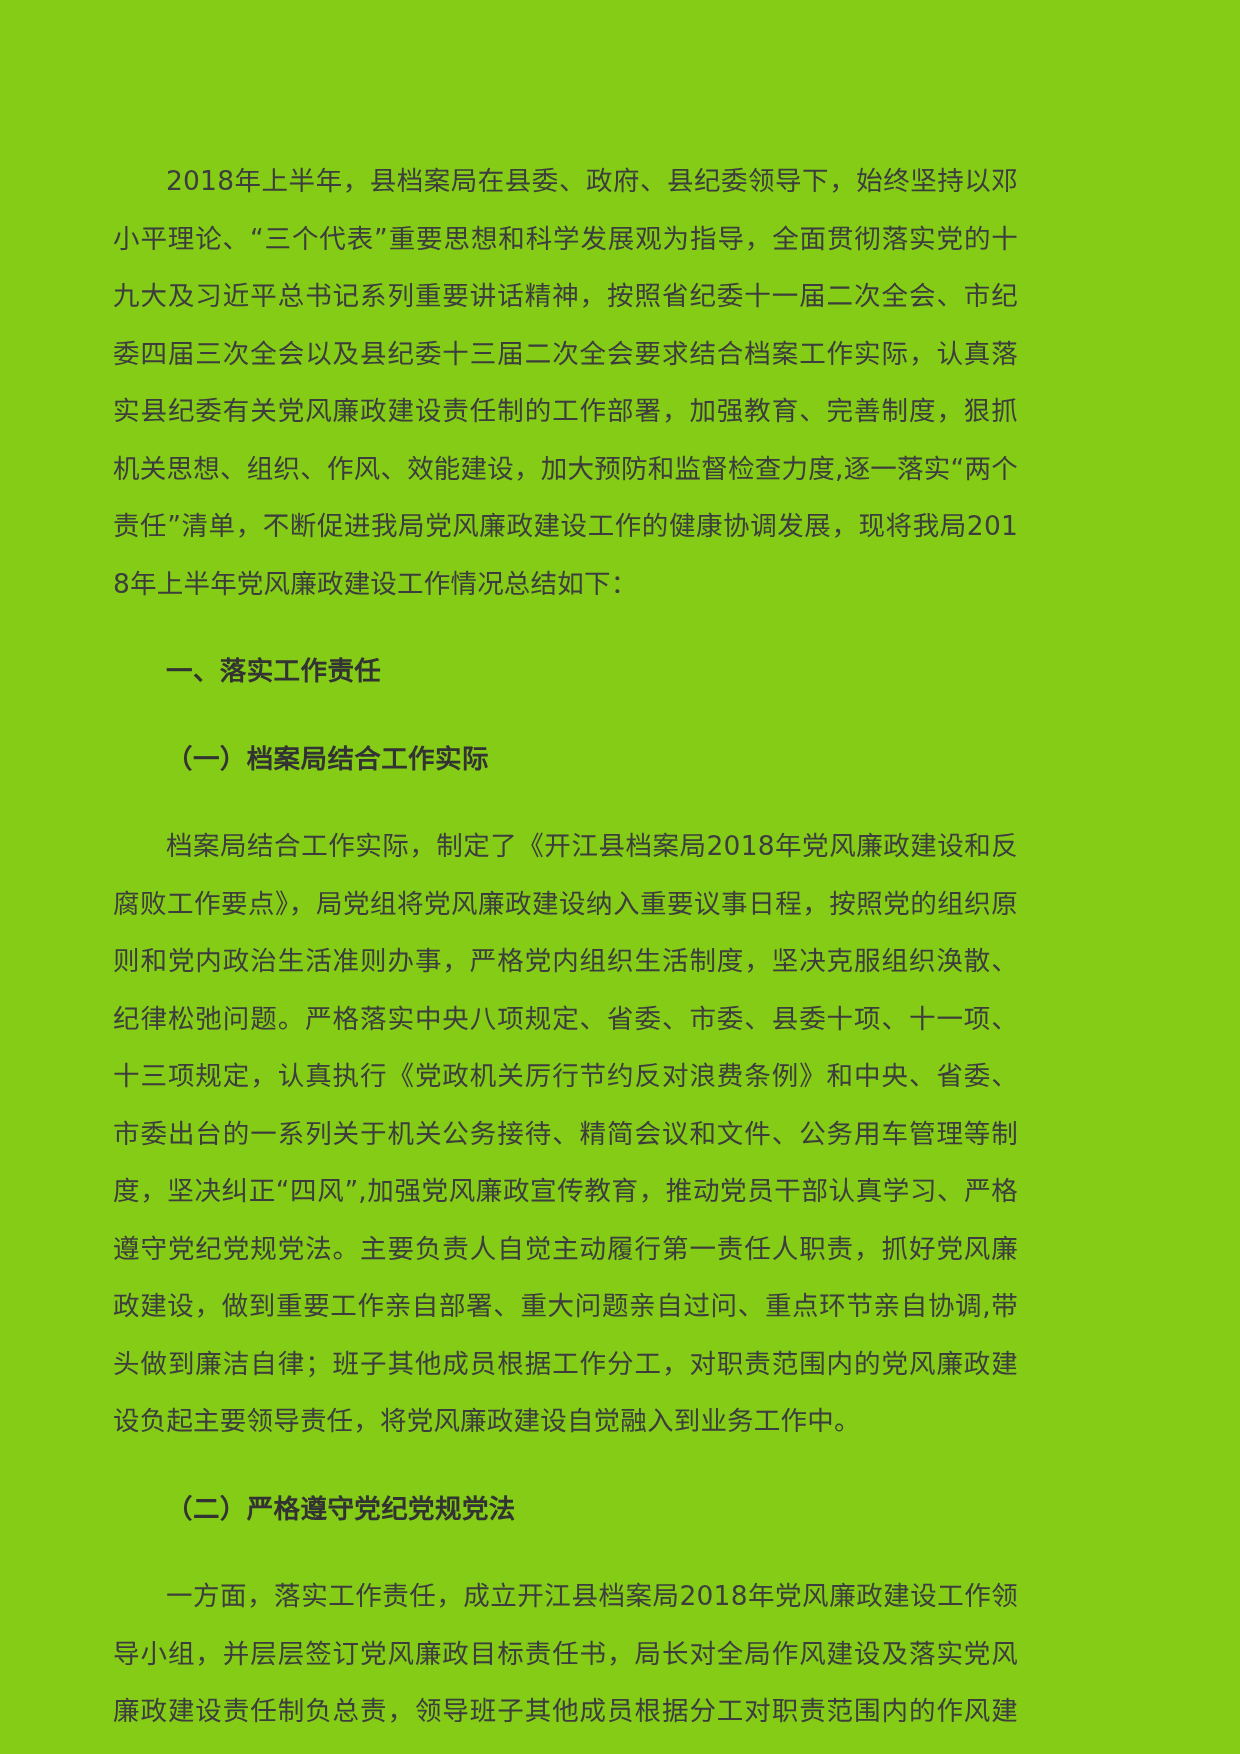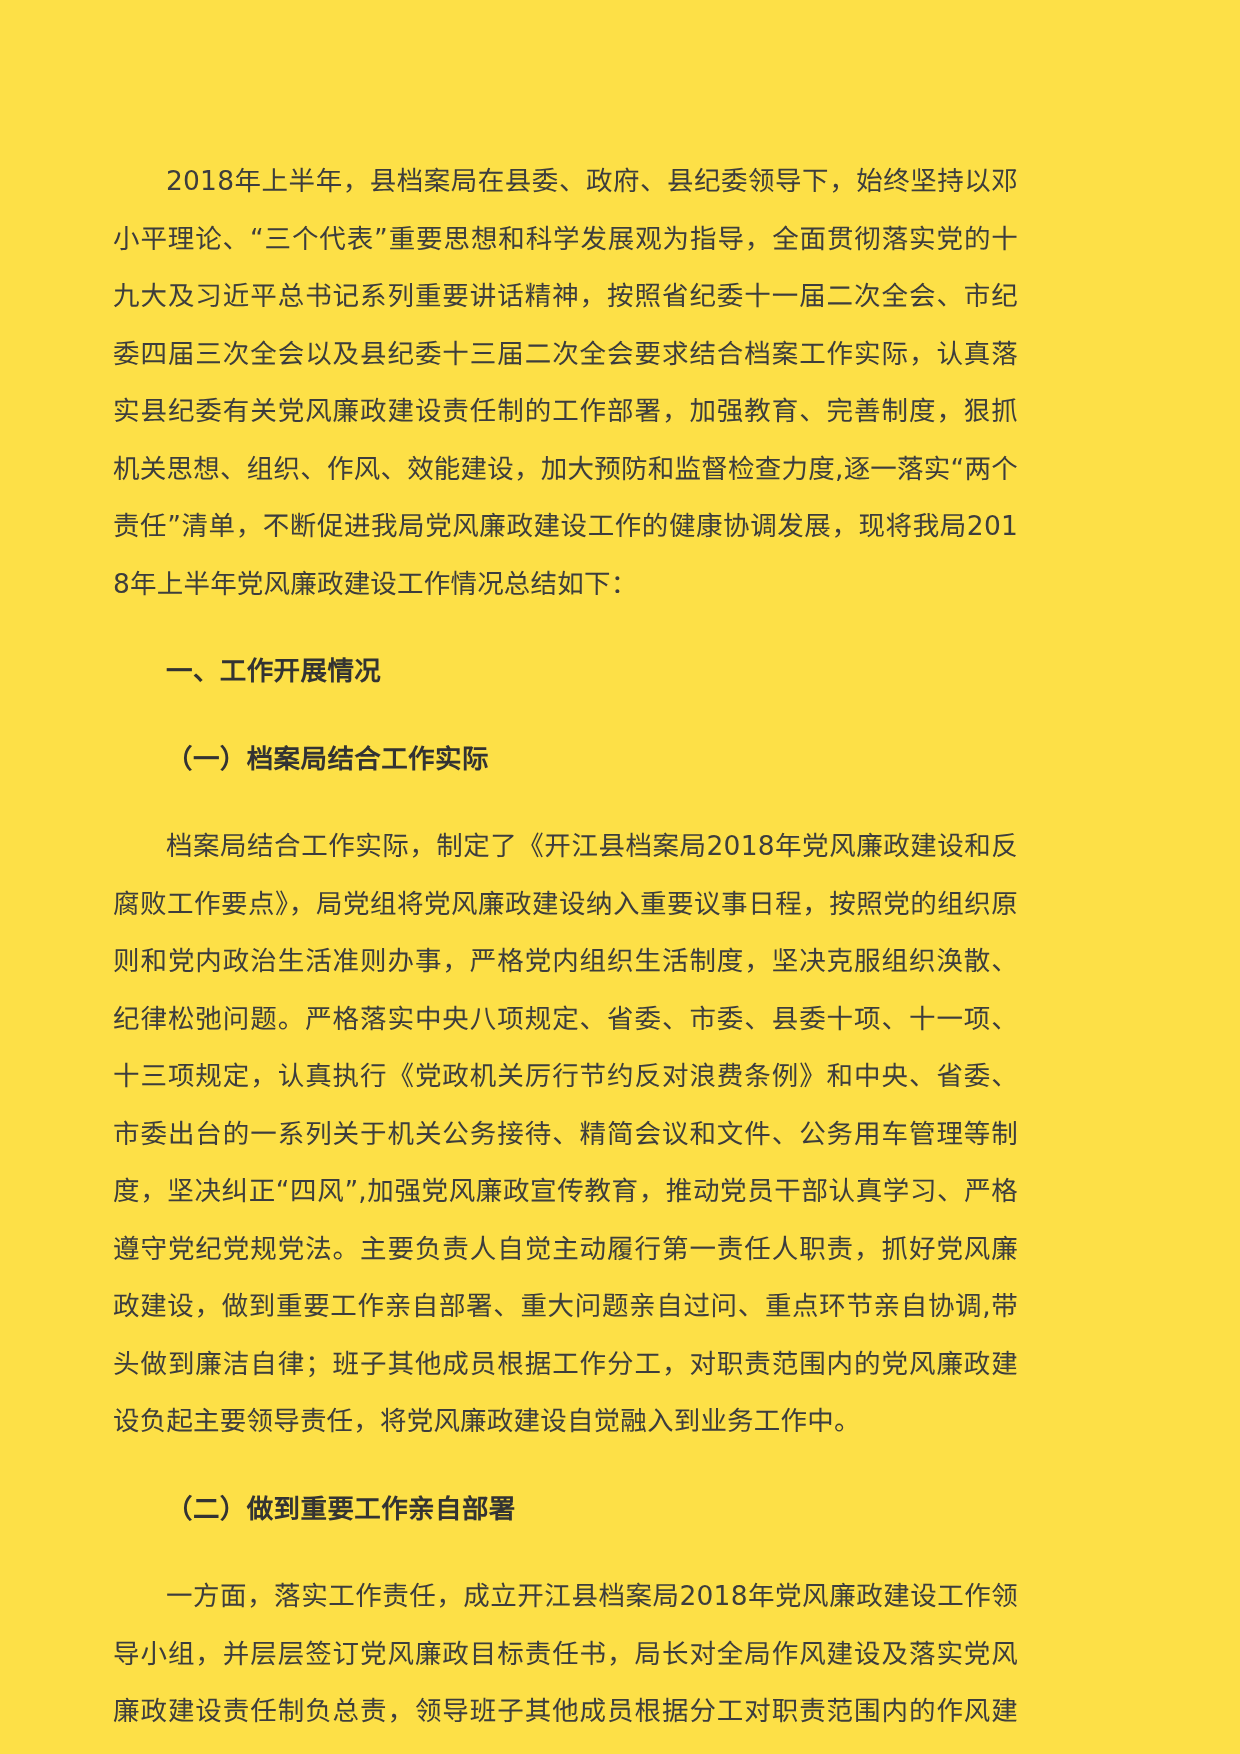--- a/index.html
+++ b/index.html
@@ -10,21 +10,21 @@
   }
   body {
     font-family: "DejaVu Sans", "Liberation Sans", sans-serif;
     color: #3a3a3a;
   }
   .page {
     position: relative;
     width: 1240px;
     height: 1754px;
     margin: 0 auto;
-    background: #fde047;
+    background: #84cc16;
     box-sizing: border-box;
     overflow: hidden;
   }
   .content {
     position: absolute;
     left: 113px;
     top: 152px;
     width: 905px;
   }
   
@@ -65,24 +65,24 @@
   }
 </style>
 </head>
 <body>
 
 <div class="page">
   <div class="content">
 
     <p class="para">2018年上半年，县档案局在县委、政府、县纪委领导下，始终坚持以邓小平理论、“三个代表”重要思想和科学发展观为指导，全面贯彻落实党的十九大及习近平总书记系列重要讲话精神，按照省纪委十一届二次全会、市纪委四届三次全会以及县纪委十三届二次全会要求结合档案工作实际，认真落实县纪委有关党风廉政建设责任制的工作部署，加强教育、完善制度，狠抓机关思想、组织、作风、效能建设，加大预防和监督检查力度,逐一落实“两个责任”清单，不断促进我局党风廉政建设工作的健康协调发展，现将我局2018年上半年党风廉政建设工作情况总结如下：</p>
 
-    <h2 class="heading-1 gap-before">一、工作开展情况</h2>
+    <h2 class="heading-1 gap-before">一、落实工作责任</h2>
 
     <h3 class="heading-2 gap-before">（一）档案局结合工作实际</h3>
 
     <p class="para gap-before">档案局结合工作实际，制定了《开江县档案局2018年党风廉政建设和反腐败工作要点》，局党组将党风廉政建设纳入重要议事日程，按照党的组织原则和党内政治生活准则办事，严格党内组织生活制度，坚决克服组织涣散、纪律松弛问题。严格落实中央八项规定、省委、市委、县委十项、十一项、十三项规定，认真执行《党政机关厉行节约反对浪费条例》和中央、省委、市委出台的一系列关于机关公务接待、精简会议和文件、公务用车管理等制度，坚决纠正“四风”,加强党风廉政宣传教育，推动党员干部认真学习、严格遵守党纪党规党法。主要负责人自觉主动履行第一责任人职责，抓好党风廉政建设，做到重要工作亲自部署、重大问题亲自过问、重点环节亲自协调,带头做到廉洁自律；班子其他成员根据工作分工，对职责范围内的党风廉政建设负起主要领导责任，将党风廉政建设自觉融入到业务工作中。</p>
 
-    <h3 class="heading-2 gap-before">（二）做到重要工作亲自部署</h3>
+    <h3 class="heading-2 gap-before">（二）严格遵守党纪党规党法</h3>
 
     <p class="para gap-before">一方面，落实工作责任，成立开江县档案局2018年党风廉政建设工作领导小组，并层层签订党风廉政目标责任书，局长对全局作风建设及落实党风廉政建设责任制负总责，领导班子其他成员根据分工对职责范围内的作风建设及党风廉政建设负责，局各科室、单位负责人对本科室、单位的作风建设及党风廉政建设负责；另一方面，加强了组织领导。我局调整了党风廉政建设领导小组，坚持和完善党组统一领导、党政齐抓共管、股室各负其责、干部职工积极参与、社会各界共同监督的作风建设领导体制和工作机制。</p>
 
   </div>
 </div>
 
 </body></html>

